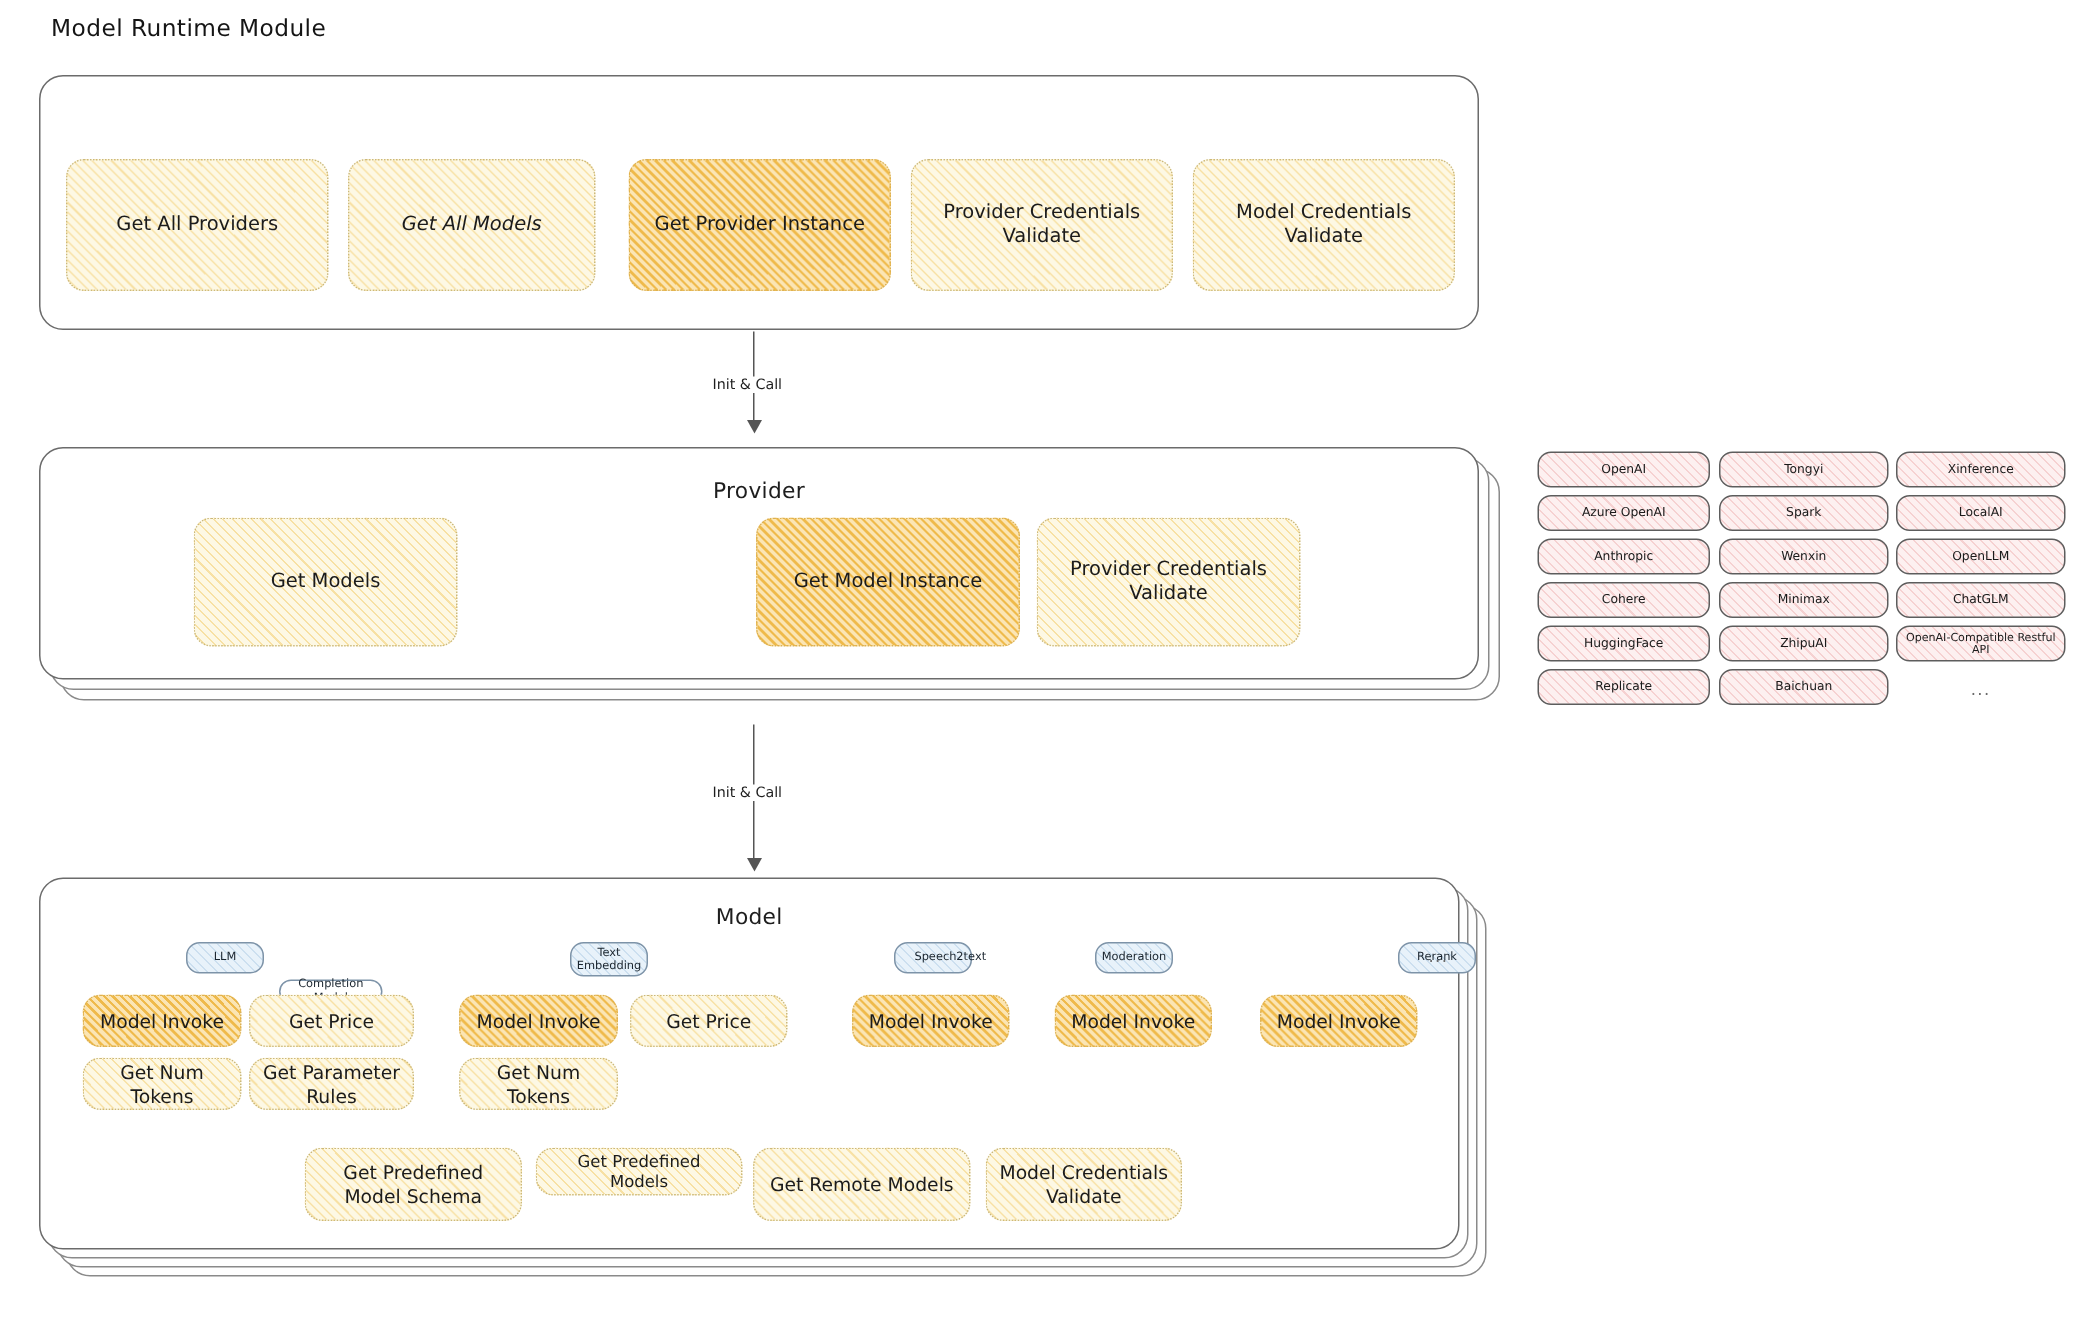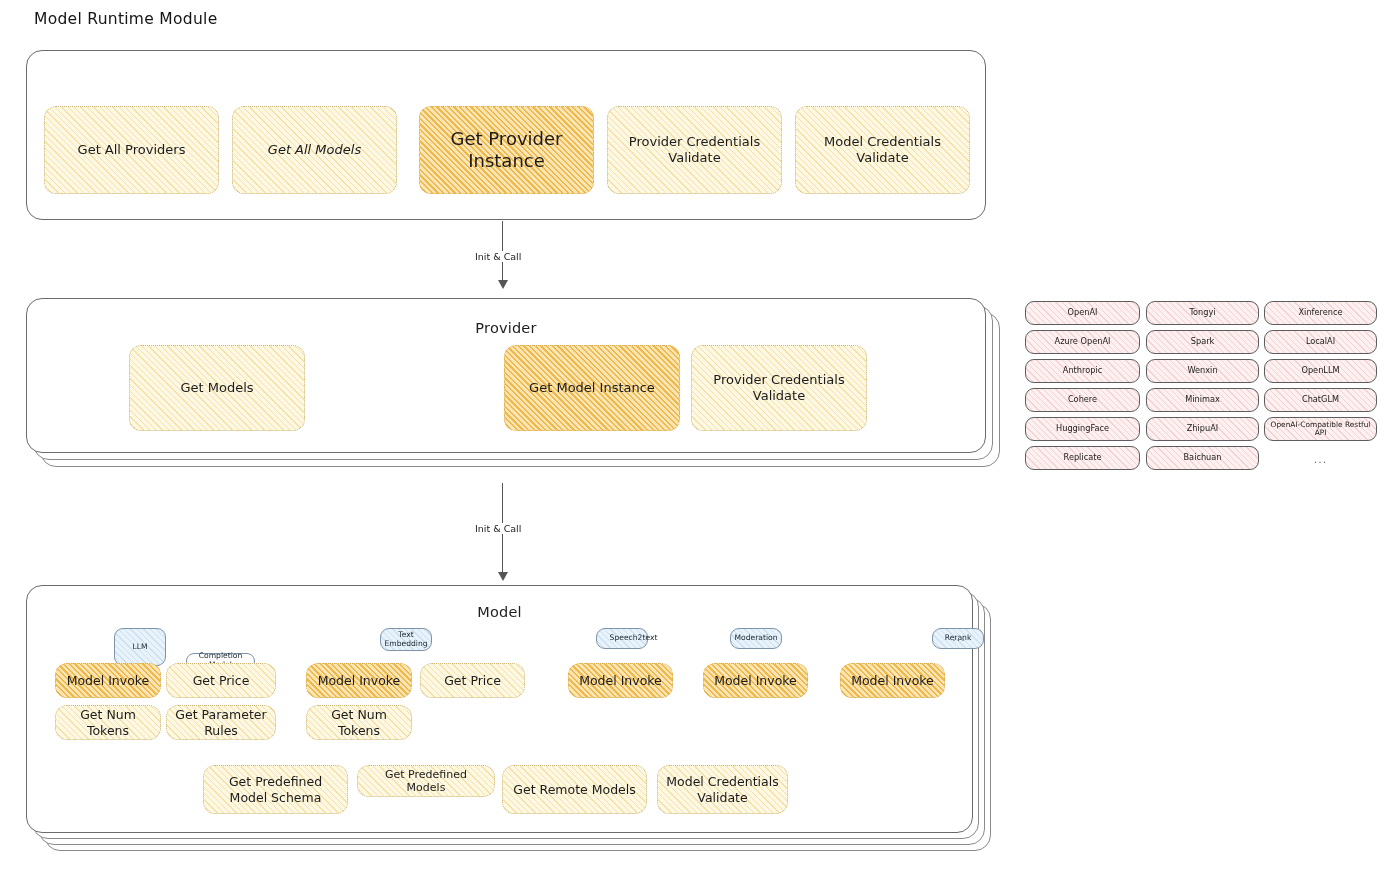--- a/index.html
+++ b/index.html
@@ -151,21 +151,21 @@
   <div id="pageTitle">Model Runtime Module</div>
 
   <div class="sketch container" style="left:26px;top:50px;width:960px;height:170px;"></div>
 
   <div class="node cream" style="left:44px;top:106px;width:175px;height:88px;font-size:13px;">
     <span>Get All Providers</span>
   </div>
   <div class="node cream" style="left:232px;top:106px;width:165px;height:88px;font-size:13px;font-style:italic;">
     <span>Get All Models</span>
   </div>
-  <div class="node amber" style="left:419px;top:106px;width:175px;height:88px;font-size:18px;">
+  <div class="node amber" style="left:419px;top:106px;width:175px;height:88px;font-size:13px;">
     <span>Get Provider Instance</span>
   </div>
   <div class="node cream" style="left:607px;top:106px;width:175px;height:88px;font-size:13px;">
     <span>Provider Credentials Validate</span>
   </div>
   <div class="node cream" style="left:795px;top:106px;width:175px;height:88px;font-size:13px;">
     <span>Model Credentials Validate</span>
   </div>
 
   <div class="arrowline" style="left:502px;top:221px;height:62px;"></div>
@@ -247,21 +247,21 @@
   <div class="arrowline" style="left:502px;top:483px;height:92px;"></div>
   <div class="arrowhead" style="left:498px;top:572px;"></div>
   <div class="arrowlabel" style="left:472px;top:523px;">Init &amp; Call</div>
 
   <div class="sketch stackcopy" style="left:44px;top:603px;width:947px;height:248px;"></div>
   <div class="sketch stackcopy" style="left:38px;top:597px;width:947px;height:248px;"></div>
   <div class="sketch stackcopy" style="left:32px;top:591px;width:947px;height:248px;"></div>
   <div class="sketch container" style="left:26px;top:585px;width:947px;height:248px;"></div>
   <div class="cap" style="left:26px;top:604px;width:947px;">Model</div>
 
-  <div class="tag" style="left:114px;top:628px;width:52px;height:38px;">
+  <div class="tag" style="left:124px;top:628px;width:52px;height:21px;">
     <span>LLM</span>
   </div>
   <div class="tag white" style="left:186px;top:623px;width:69px;height:16px;">
     <span>Completion Model</span>
   </div>
   <div class="tag white" style="left:186px;top:640px;width:69px;height:16px;">
     <span>Chat Model</span>
   </div>
 
   <div class="node amber" style="left:55px;top:663px;width:106px;height:35px;font-size:12.5px;">

